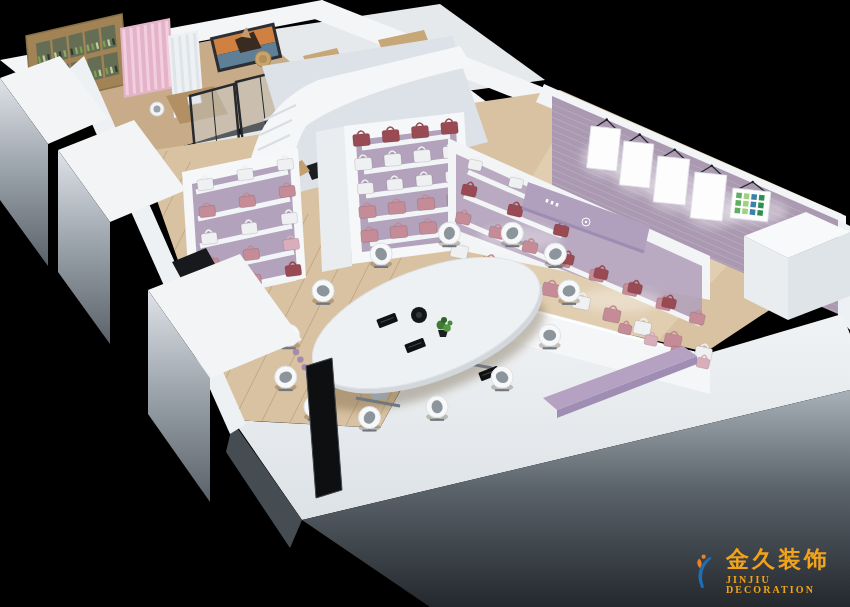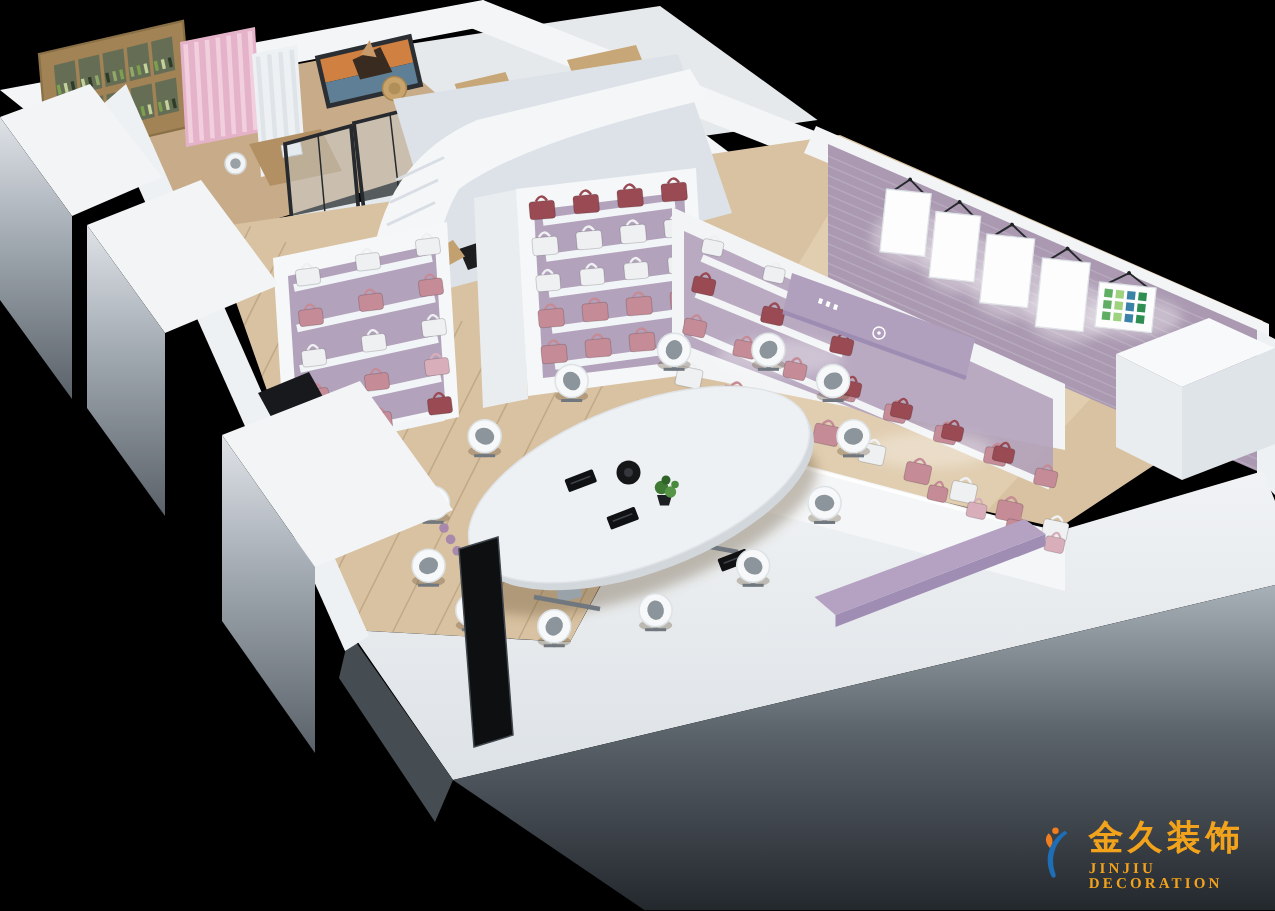--- a/index.html
+++ b/index.html
@@ -1,19 +1,19 @@
 <!DOCTYPE html>
 <html><head>
 <meta charset="utf-8">
 <style>
   html,body{margin:0;padding:0;background:#000;}
   #stage{position:relative;width:850px;height:607px;background:#000;overflow:hidden;
          font-family:"DejaVu Sans", sans-serif;}
   #scene-svg{position:absolute;left:0;top:0;}
-  .logo{position:absolute;left:692px;top:548px;display:flex;gap:7px;}
+  .logo{position:absolute;left:692px;top:548px;display:flex;align-items:center;gap:7px;}
   .logo-texts{display:flex;flex-direction:column;line-height:1;}
   .logo-cn{font-size:23px;font-weight:bold;letter-spacing:3px;color:#f2a31b;}
   .logo-en{font-size:10px;font-weight:bold;letter-spacing:2.1px;color:#f2a31b;margin-top:4px;font-family:Liberation Serif, serif;}
 </style>
 </head>
 <body>
 
 <div id="stage">
 <svg id="scene-svg" width="850" height="607" viewBox="0 0 850 607">
   <defs>

